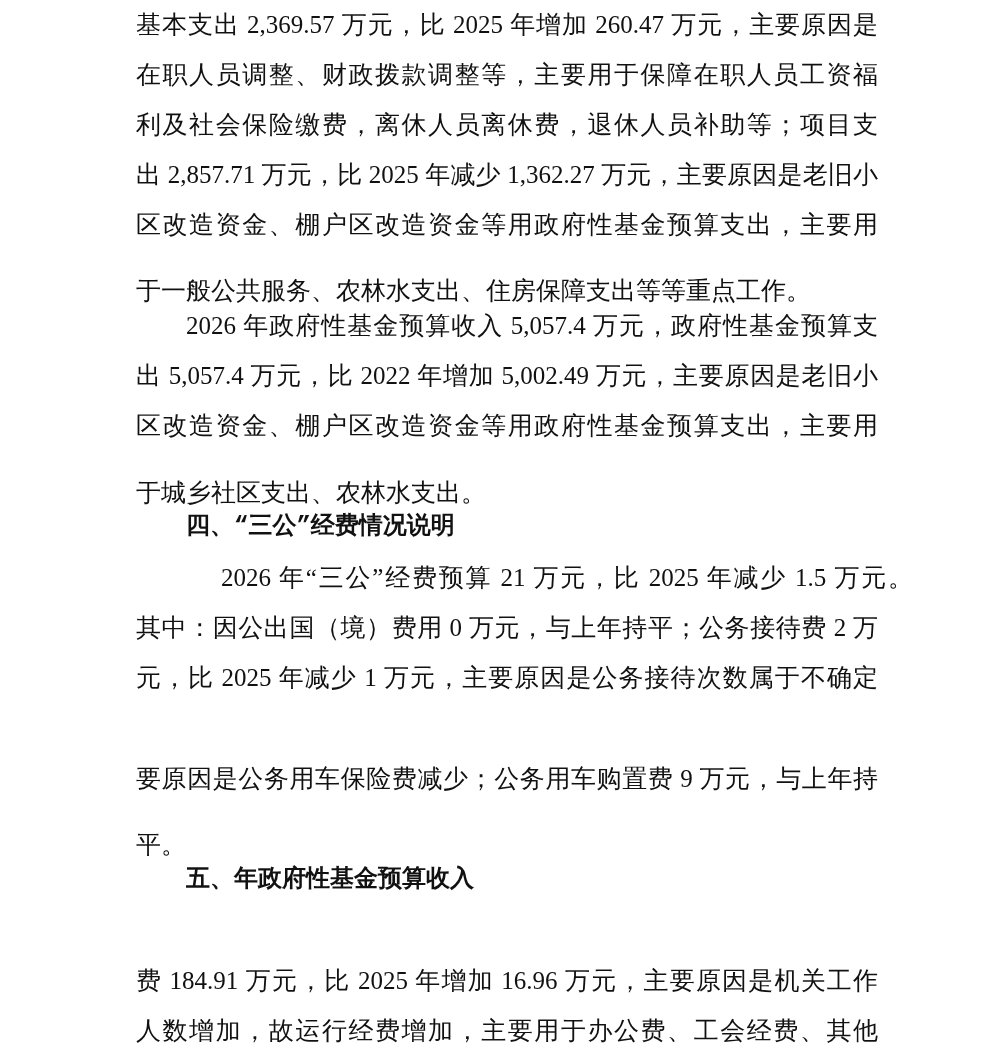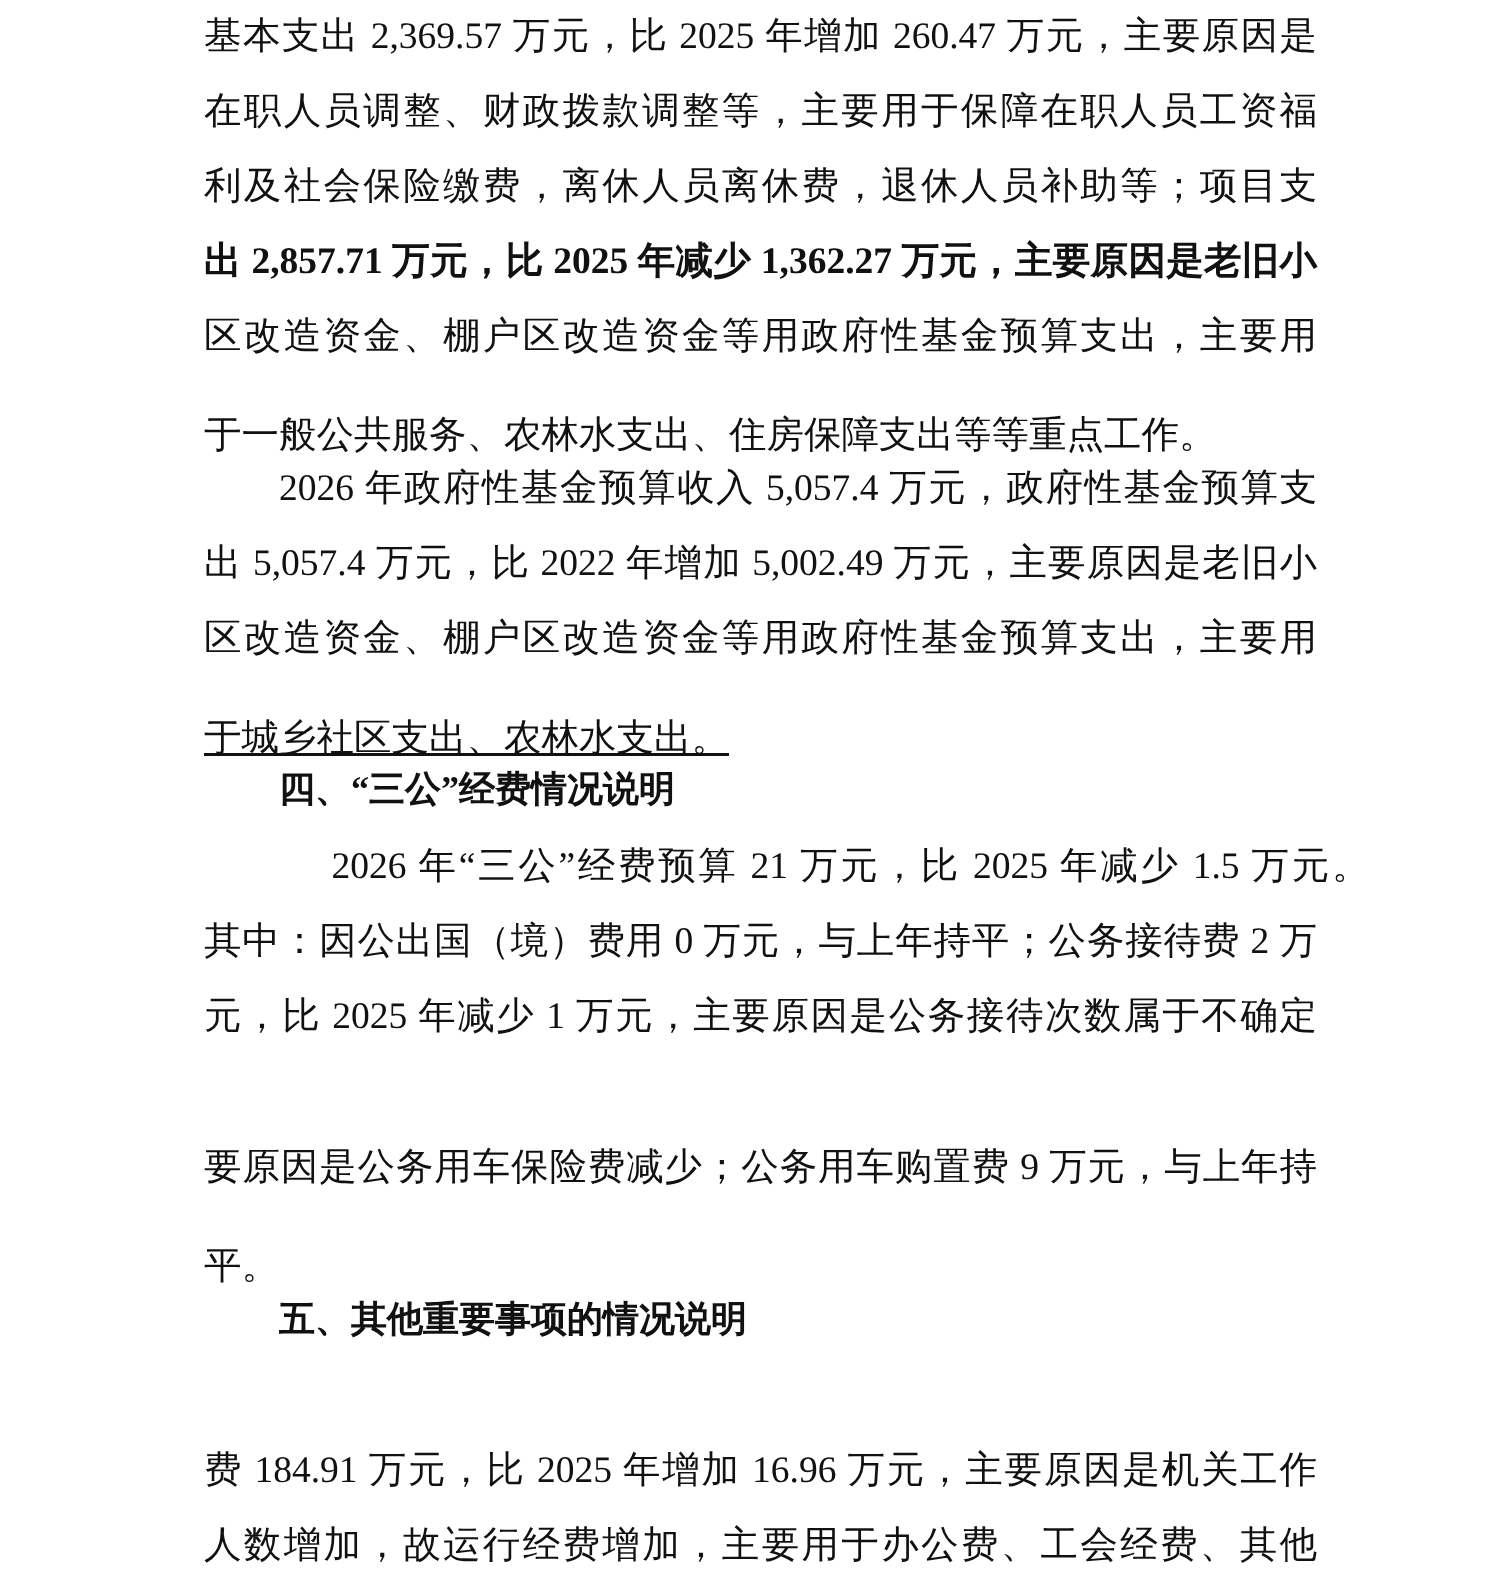--- a/index.html
+++ b/index.html
@@ -37,49 +37,49 @@
     }
     .line.last {
       text-align-last: left;
       margin-top: 16px;
     }
     .line.indent {
       left: 186px;
       width: 692px;
     }
     .line.heading {
-      font-family: Liberation Serif, serif;
+      font-family: Liberation Mono, monospace;
       font-weight: bold;
       font-size: 24px;
       text-align-last: left;
     }
   </style>
 </head>
 <body>
 
 <div class="page">
 
   <div class="line" style="top:8px;">基本支出 2,369.57 万元，比 2025 年增加 260.47 万元，主要原因是</div>
   <div class="line" style="top:58px;">在职人员调整、财政拨款调整等，主要用于保障在职人员工资福</div>
   <div class="line" style="top:108px;">利及社会保险缴费，离休人员离休费，退休人员补助等；项目支</div>
-  <div class="line" style="top:158px;font-weight:bold;">出 2,857.71 万元，比 2025 年减少 1,362.27 万元，主要原因是老旧小</div>
+  <div class="line" style="top:158px;">出 2,857.71 万元，比 2025 年减少 1,362.27 万元，主要原因是老旧小</div>
   <div class="line" style="top:208px;">区改造资金、棚户区改造资金等用政府性基金预算支出，主要用</div>
   <div class="line last" style="top:258px;">于一般公共服务、农林水支出、住房保障支出等等重点工作。</div>
 
   <div class="line indent" style="top:309px;">2026 年政府性基金预算收入 5,057.4 万元，政府性基金预算支</div>
   <div class="line" style="top:359px;">出 5,057.4 万元，比 2022 年增加 5,002.49 万元，主要原因是老旧小</div>
   <div class="line" style="top:409px;">区改造资金、棚户区改造资金等用政府性基金预算支出，主要用</div>
-  <div class="line last" style="top:460px;text-decoration:underline;">于城乡社区支出、农林水支出。</div>
+  <div class="line last" style="top:460px;">于城乡社区支出、农林水支出。</div>
 
   <div class="line indent heading" style="top:510px;">四、“三公”经费情况说明</div>
 
   <div class="line indent" style="top:561px;margin-left:35px;">2026 年“三公”经费预算 21 万元，比 2025 年减少 1.5 万元。</div>
   <div class="line" style="top:611px;">其中：因公出国（境）费用 0 万元，与上年持平；公务接待费 2 万</div>
   <div class="line" style="top:661px;">元，比 2025 年减少 1 万元，主要原因是公务接待次数属于不确定</div>
   <div class="line" style="top:762px;">要原因是公务用车保险费减少；公务用车购置费 9 万元，与上年持</div>
   <div class="line last" style="top:812px;">平。</div>
 
-  <div class="line indent heading" style="top:863px;">五、其他重要事项的情况说明</div>
+  <div class="line indent heading" style="top:863px;">五、年政府性基金预算收入</div>
 
   <div class="line" style="top:964px;">费 184.91 万元，比 2025 年增加 16.96 万元，主要原因是机关工作</div>
   <div class="line" style="top:1014px;">人数增加，故运行经费增加，主要用于办公费、工会经费、其他</div>
 
 </div>
 
 </body></html>

